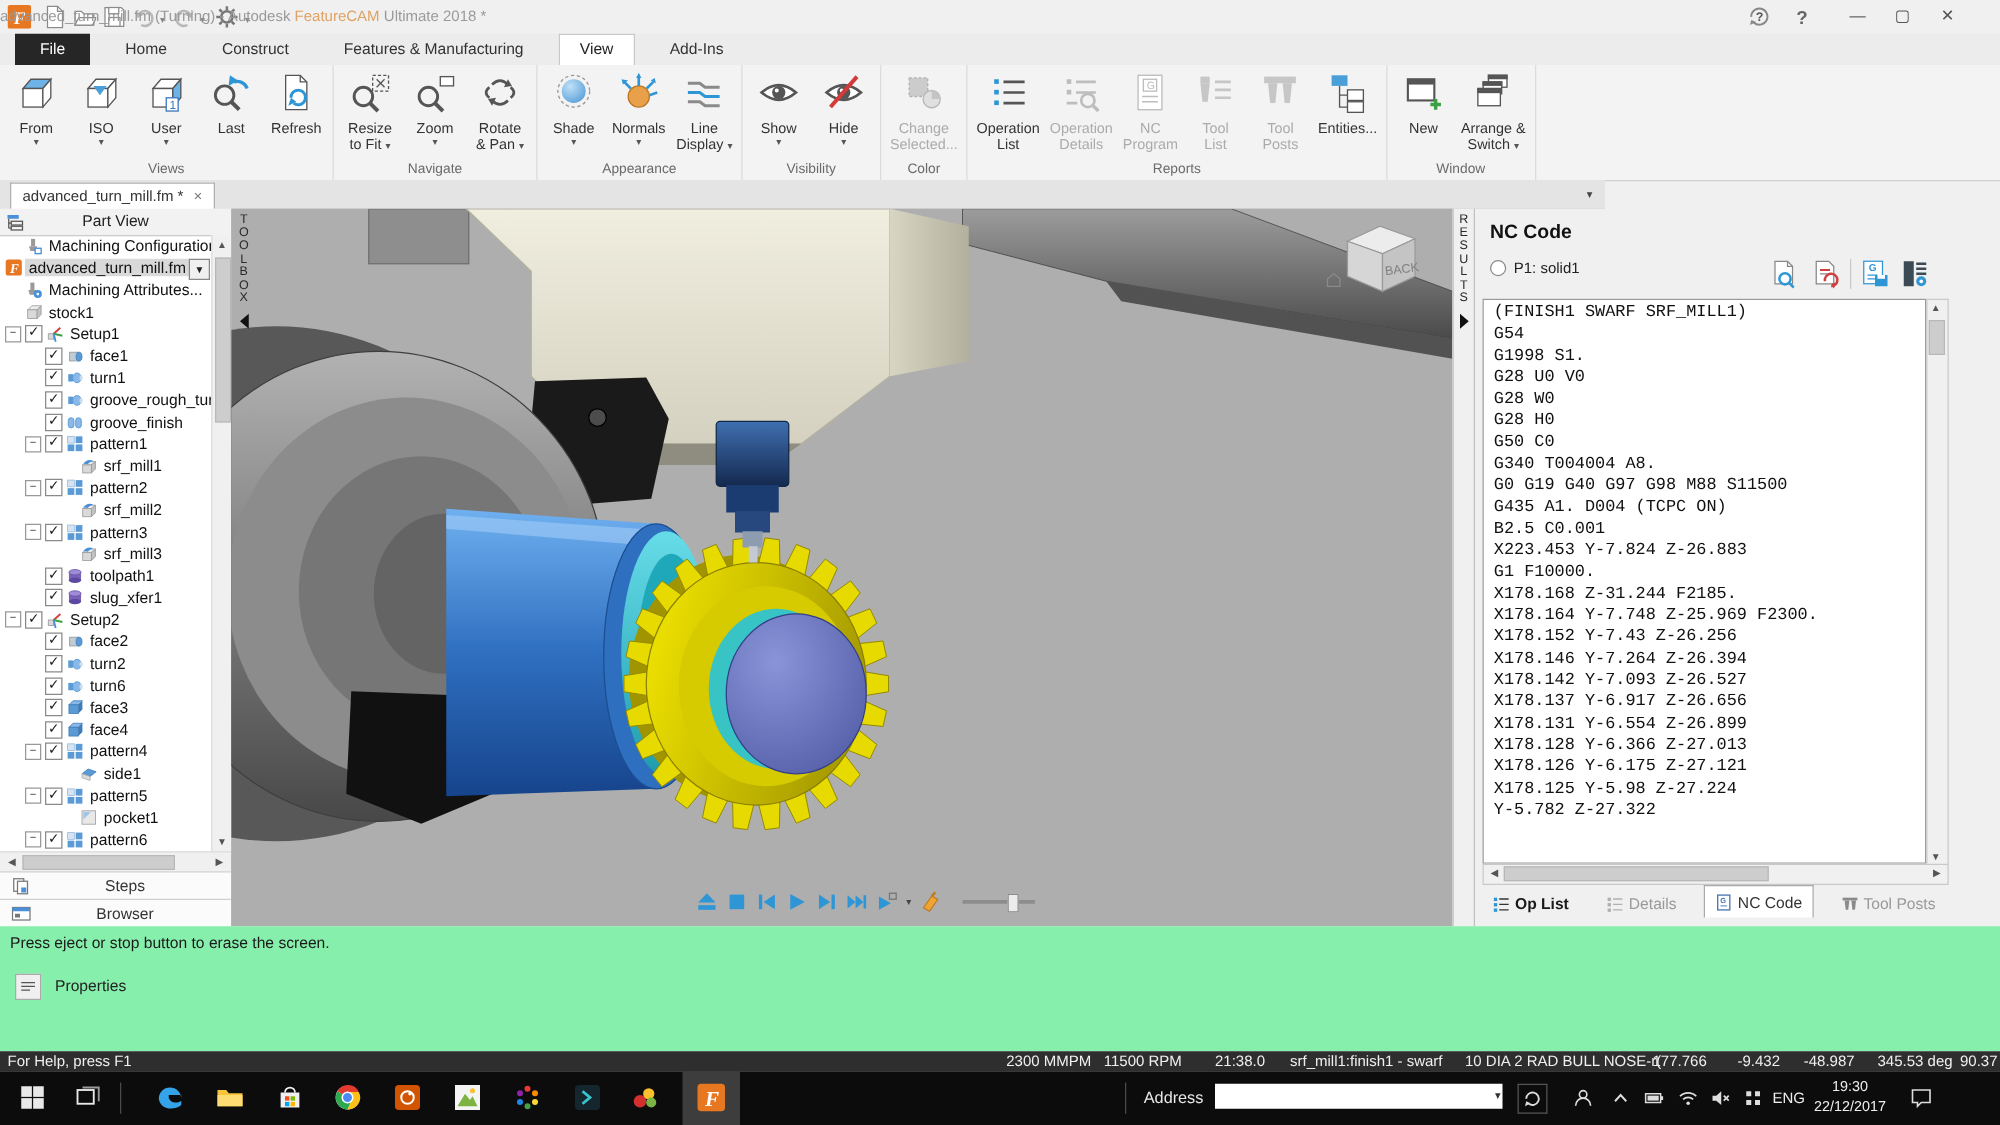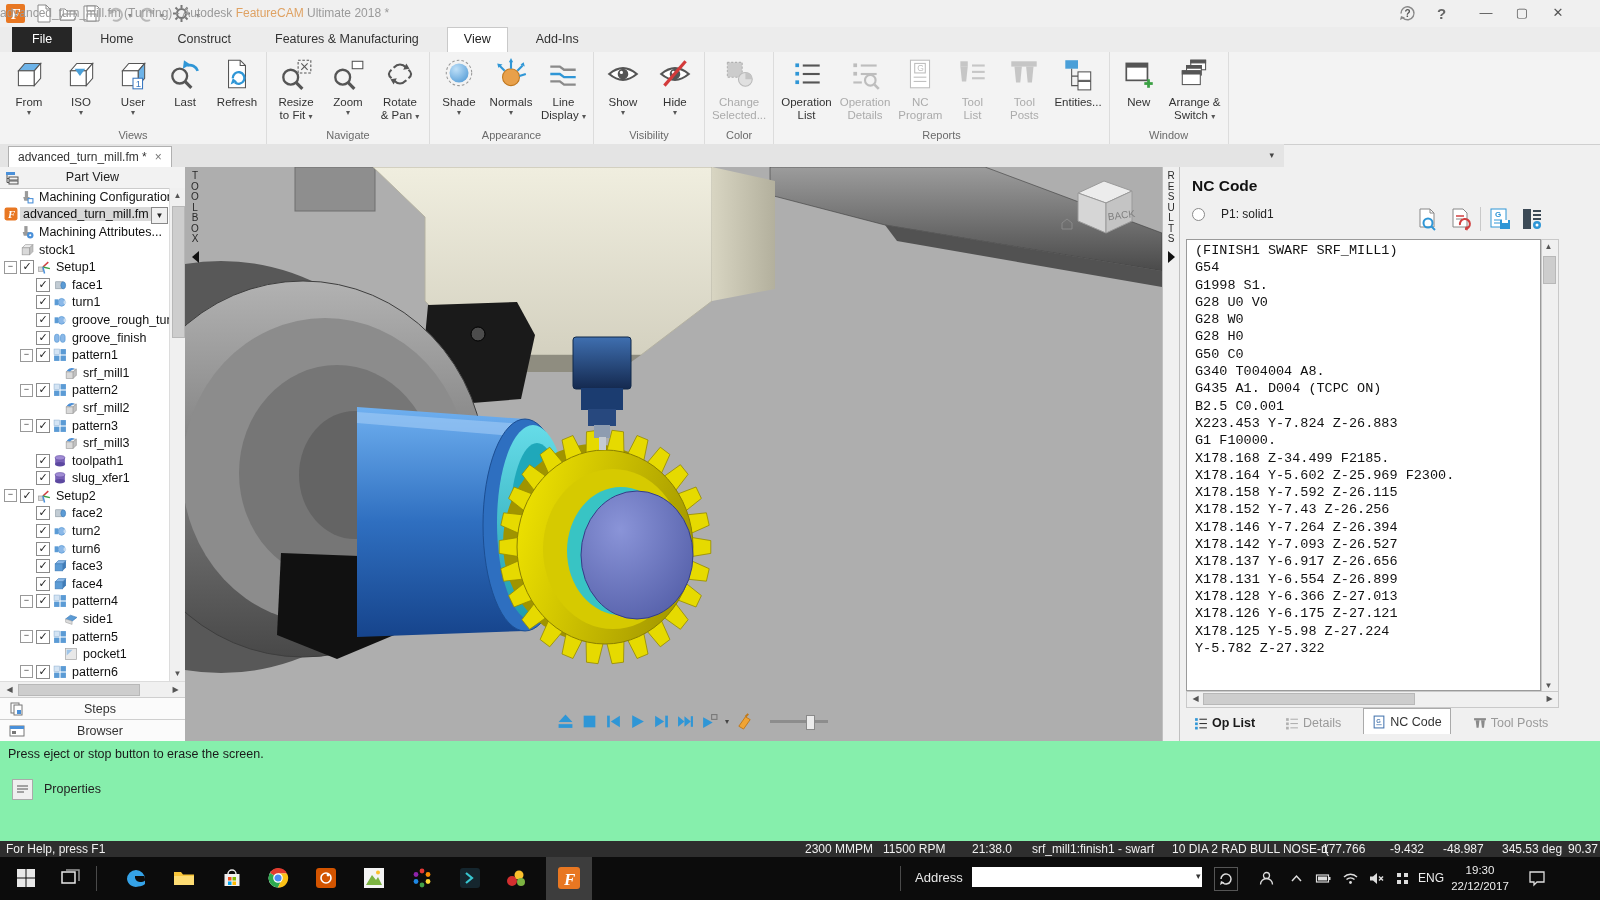--- a/index.html
+++ b/index.html
@@ -81,21 +81,21 @@
   #results-strip .vl{font-size:10px;color:#2a2a2a;line-height:10.5px;}
   #playback{position:absolute;left:372px;top:544px;height:20px;display:flex;align-items:center;gap:7px;}
   .pb{width:17px;height:17px;cursor:pointer;}
   .pb-dd{font-size:8px;color:#444;cursor:pointer;}
   #pb-slider{width:58px;height:3px;background:#8d8d8d;position:relative;margin-left:10px;cursor:pointer;}
   #pb-slider .handle{position:absolute;left:36px;top:-5px;width:7px;height:13px;background:#ececec;border:1px solid #8a8a8a;}
 
   
   #ncpanel{left:1180px;top:0;width:420px;height:574px;background:#f0f0f0;}
   #nc-title{position:absolute;left:12px;top:10px;font-size:15.5px;font-weight:bold;color:#111;}
-  #nc-radio-row{position:absolute;left:12px;top:40px;font-size:12px;color:#222;display:flex;align-items:center;gap:16px;}
+  #nc-radio-row{position:absolute;left:12px;top:40px;font-size:12px;color:#222;display:flex;align-items:center;gap:6px;}
   .radio{width:11px;height:11px;border:1px solid #8a8a8a;border-radius:50%;background:#fff;}
   .nc-tool{position:absolute;top:40px;width:24px;height:24px;cursor:pointer;}
   #nc-toolsep{position:absolute;top:40px;width:1px;height:24px;background:#c9c9c9;}
   #nc-code{position:absolute;left:6px;top:72px;width:355px;height:452px;background:#fff;border:1px solid #9a9a9a;
            overflow:hidden;font-family:"Liberation Mono",monospace;font-size:13.5px;color:#111;padding:3px 0 0 8px;box-sizing:border-box;}
   .ncline{height:17.3px;white-space:pre;}
   #nc-vscroll{position:absolute;left:361px;top:72px;width:16px;height:452px;background:#f0f0f0;border:1px solid #c9c9c9;}
   #nc-hscroll{position:absolute;left:6px;top:524px;width:371px;height:15px;background:#f0f0f0;border:1px solid #c9c9c9;}
   #nc-tabs{position:absolute;left:6px;top:541px;height:26px;display:flex;align-items:flex-end;gap:14px;}
   .nctab{height:23px;display:flex;align-items:center;gap:4px;padding:0 8px;font-size:12.5px;color:#333;cursor:pointer;}
@@ -1033,27 +1033,27 @@
         </span>
     <div id="nc-code">
           <div class="ncline">(FINISH1 SWARF SRF_MILL1)</div>
           <div class="ncline">G54</div>
           <div class="ncline">G1998 S1.</div>
           <div class="ncline">G28 U0 V0</div>
           <div class="ncline">G28 W0</div>
           <div class="ncline">G28 H0</div>
           <div class="ncline">G50 C0</div>
           <div class="ncline">G340 T004004 A8.</div>
+          <div class="ncline">G0 G19 G40 G97 G98 M88 S11500</div>
           <div class="ncline">G435 A1. D004 (TCPC ON)</div>
           <div class="ncline">B2.5 C0.001</div>
           <div class="ncline">X223.453 Y-7.824 Z-26.883</div>
           <div class="ncline">G1 F10000.</div>
-          <div class="ncline">X178.168 Z-34.499 F2185.</div>
-          <div class="ncline">X178.164 Y-5.602 Z-25.969 F2300.</div>
-          <div class="ncline">X178.158 Y-7.592 Z-26.115</div>
+          <div class="ncline">X178.168 Z-31.244 F2185.</div>
+          <div class="ncline">X178.164 Y-7.748 Z-25.969 F2300.</div>
           <div class="ncline">X178.152 Y-7.43 Z-26.256</div>
           <div class="ncline">X178.146 Y-7.264 Z-26.394</div>
           <div class="ncline">X178.142 Y-7.093 Z-26.527</div>
           <div class="ncline">X178.137 Y-6.917 Z-26.656</div>
           <div class="ncline">X178.131 Y-6.554 Z-26.899</div>
           <div class="ncline">X178.128 Y-6.366 Z-27.013</div>
           <div class="ncline">X178.126 Y-6.175 Z-27.121</div>
           <div class="ncline">X178.125 Y-5.98 Z-27.224</div>
           <div class="ncline">Y-5.782 Z-27.322</div>
         </div>

